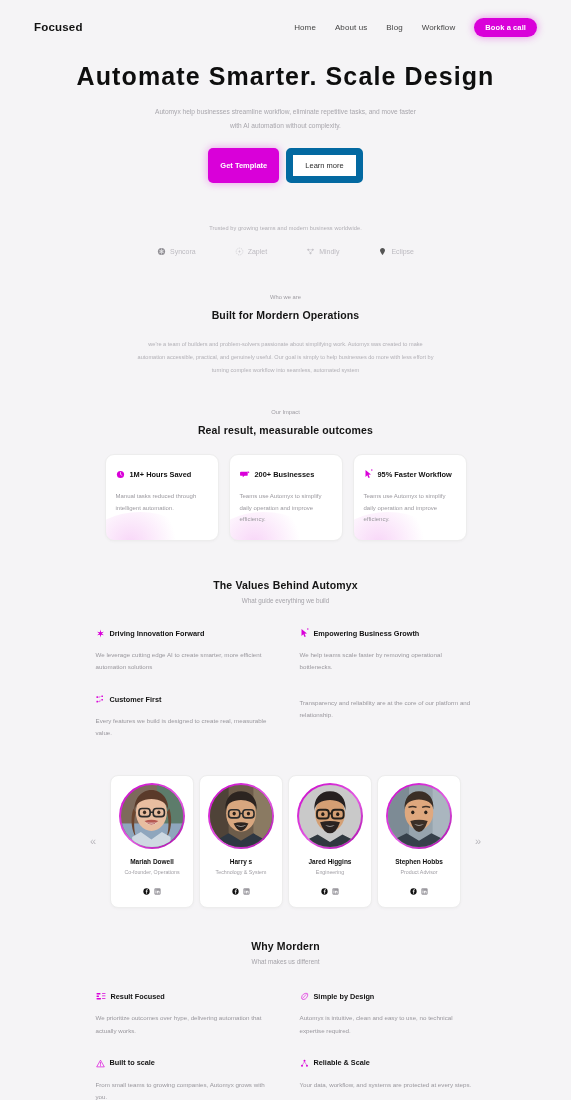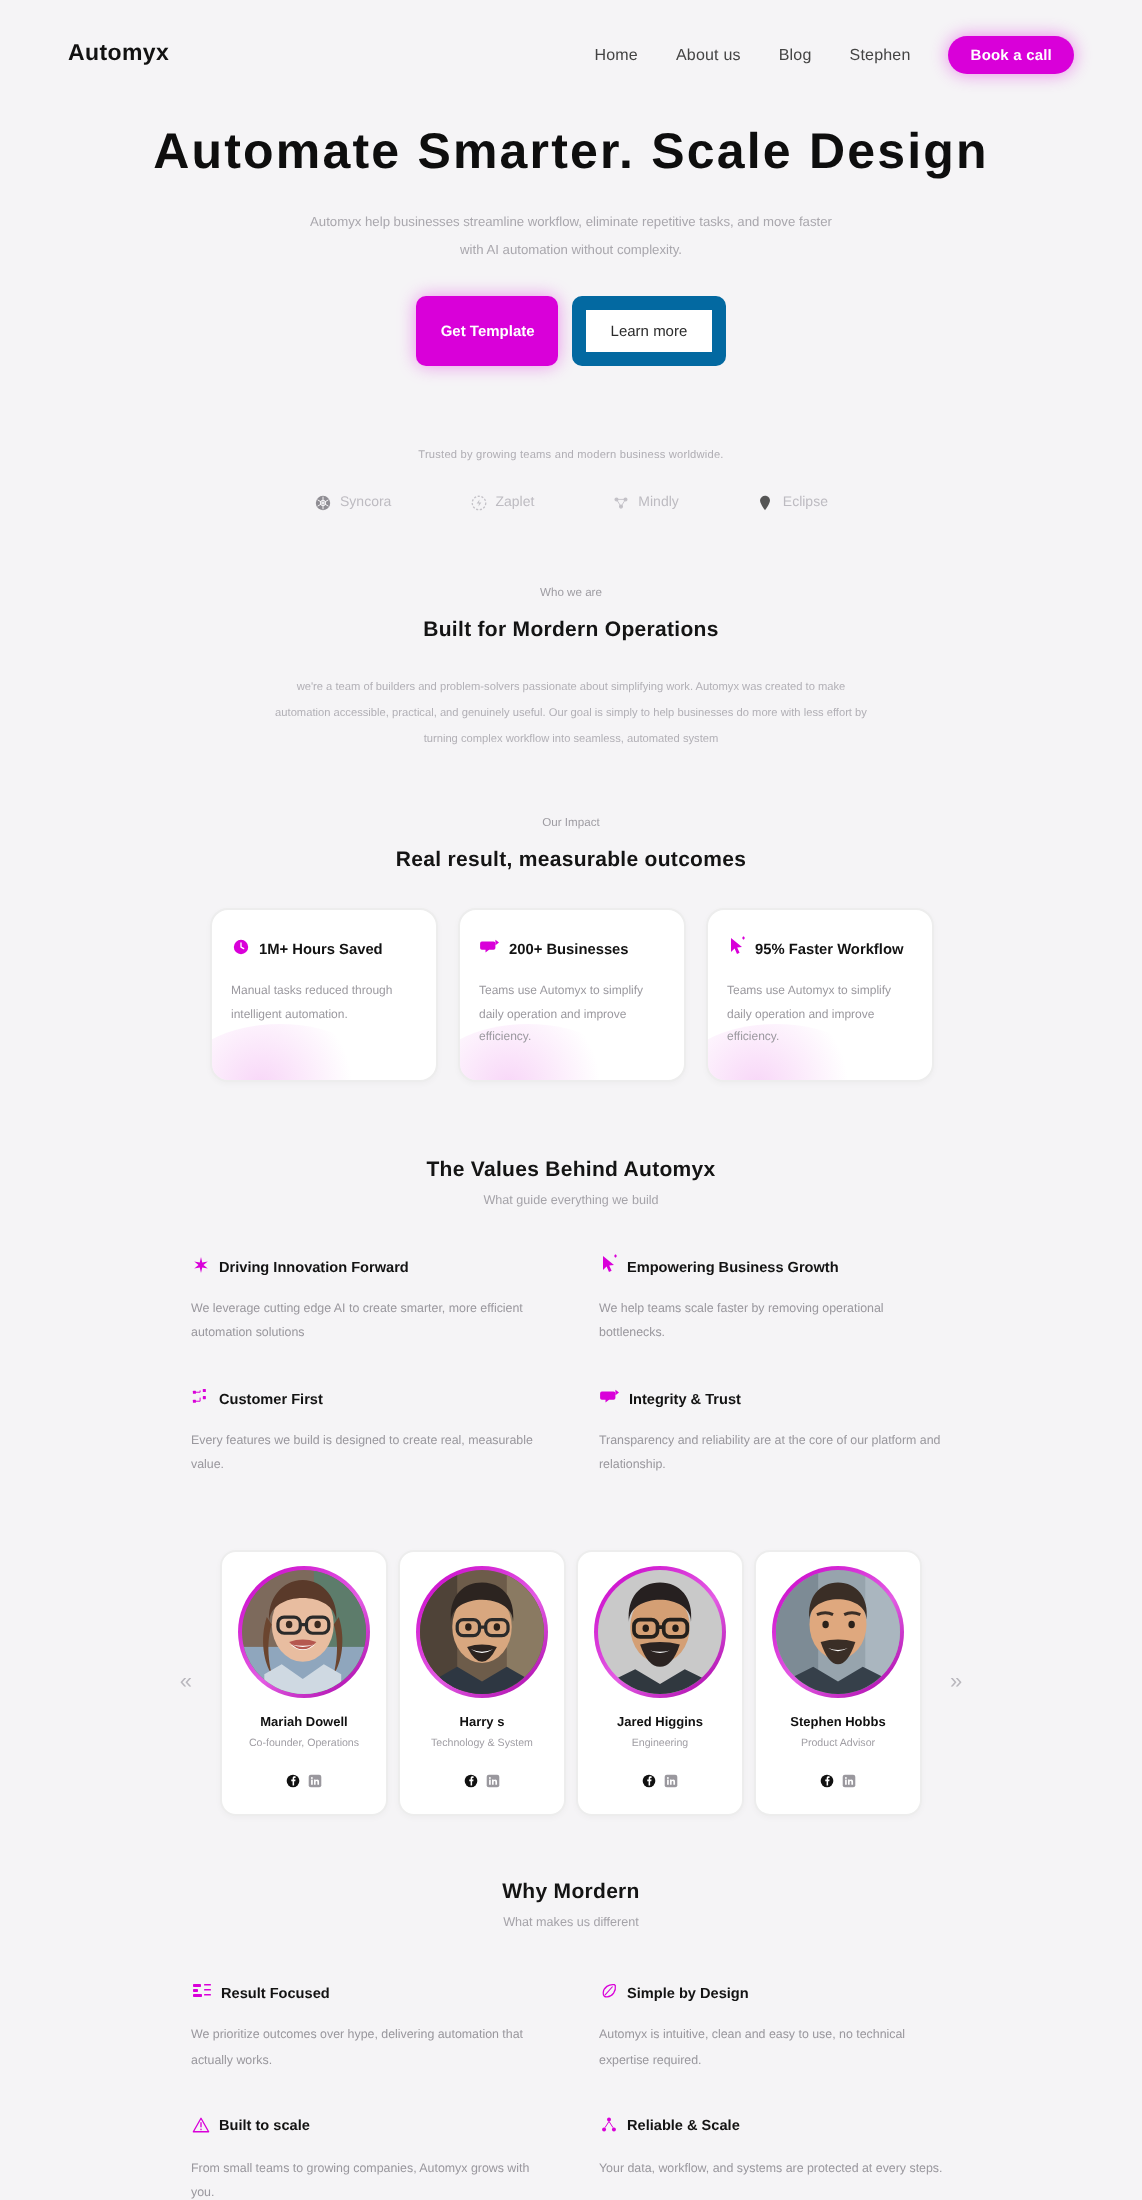--- a/index.html
+++ b/index.html
@@ -115,26 +115,26 @@
   .trole { margin-top: 4px; font-size: 5.3px; color: #a09ea4; }
   .tsocial { margin-top: 6px; display: flex; justify-content: center; gap: 4px; align-items: center; }
   .mag { fill: #d900d9; }
 </style>
 </head>
 <body>
 
 <div class="page">
 
   <header class="nav">
-    <div class="brand">Automyx</div>
+    <div class="brand">Focused</div>
     <nav class="nav-right">
       <a class="nav-link" href="#">Home</a>
       <a class="nav-link" href="#">About us</a>
       <a class="nav-link" href="#">Blog</a>
-      <a class="nav-link" href="#">Stephen</a>
+      <a class="nav-link" href="#">Workflow</a>
       <button class="btn-pill">Book a call</button>
     </nav>
   </header>
 
   <section class="hero">
     <h1>Automate Smarter. Scale Design</h1>
     <p class="hero-sub">Automyx help businesses streamline workflow, eliminate repetitive tasks, and move faster with AI automation without complexity.</p>
     <div class="hero-cta">
       <button class="btn-primary">Get Template</button>
       <button class="btn-secondary">Learn more</button>
@@ -280,29 +280,20 @@
                   <rect x="12" y="9" width="3.4" height="3.4" rx=".6"></rect>
                 </g>
                 <path d="M4.4 4.7 H9 V2.7 M4.4 14.7 H9 V10.7" stroke="#d900d9" stroke-width="1.1" fill="none"></path>
               </svg>
           </span>
           <span class="vitem-title">Customer First</span>
         </div>
         <div class="vitem-body">Every features we build is designed to create real, measurable value.</div>
       </div>
       <div>
-        <div class="vitem-head">
-          <span>
-            <svg width="10" height="9" viewBox="0 0 22 20">
-                <path d="M2 4 h13 a2 2 0 0 1 2 2 v5 a2 2 0 0 1 -2 2 h-5 l-4 3 v-3 h-4 a2 2 0 0 1 -2 -2 v-5 a2 2 0 0 1 2 -2z" class="mag"></path>
-                <path d="M17 2 l4 3 -4 3z" class="mag"></path>
-              </svg>
-          </span>
-          <span class="vitem-title">Integrity &amp; Trust</span>
-        </div>
         <div class="vitem-body">Transparency and reliability are at the core of our platform and relationship.</div>
       </div>
     </div>
   </section>
 
   <section style="margin-top:36px">
     <div class="team-wrap">
       <button class="carousel-arrow">«</button>
       <div class="team-cards">
 

